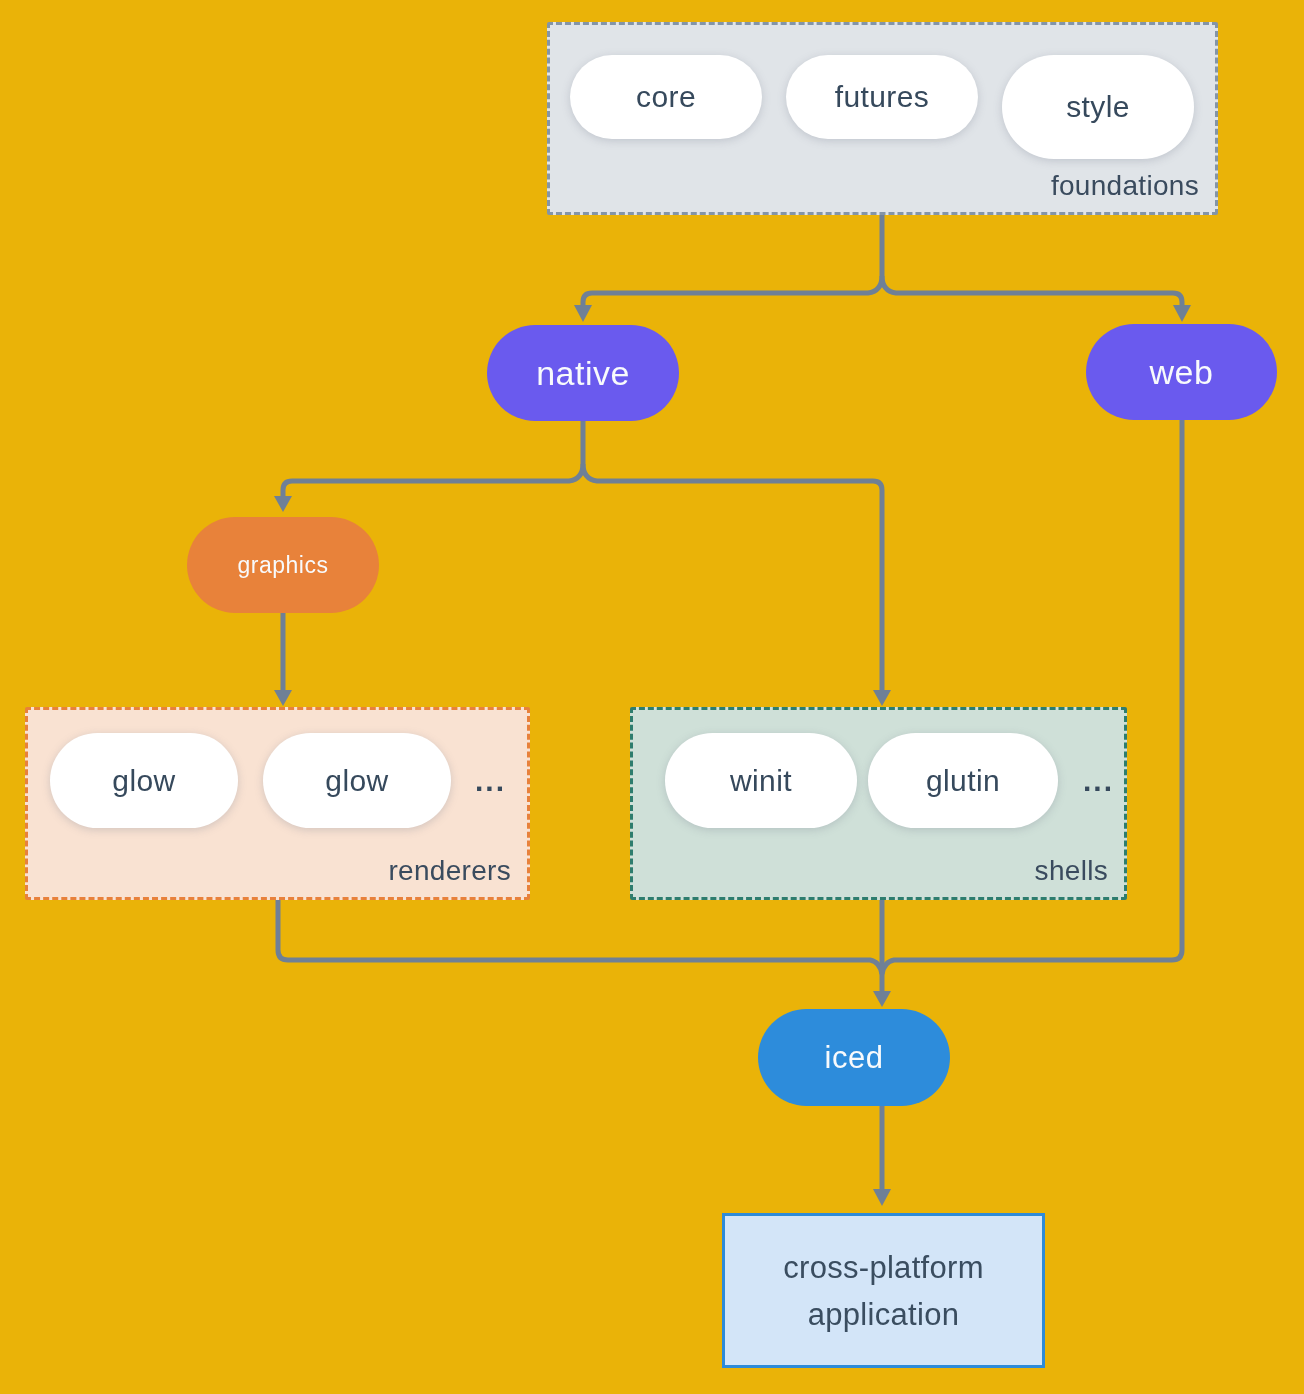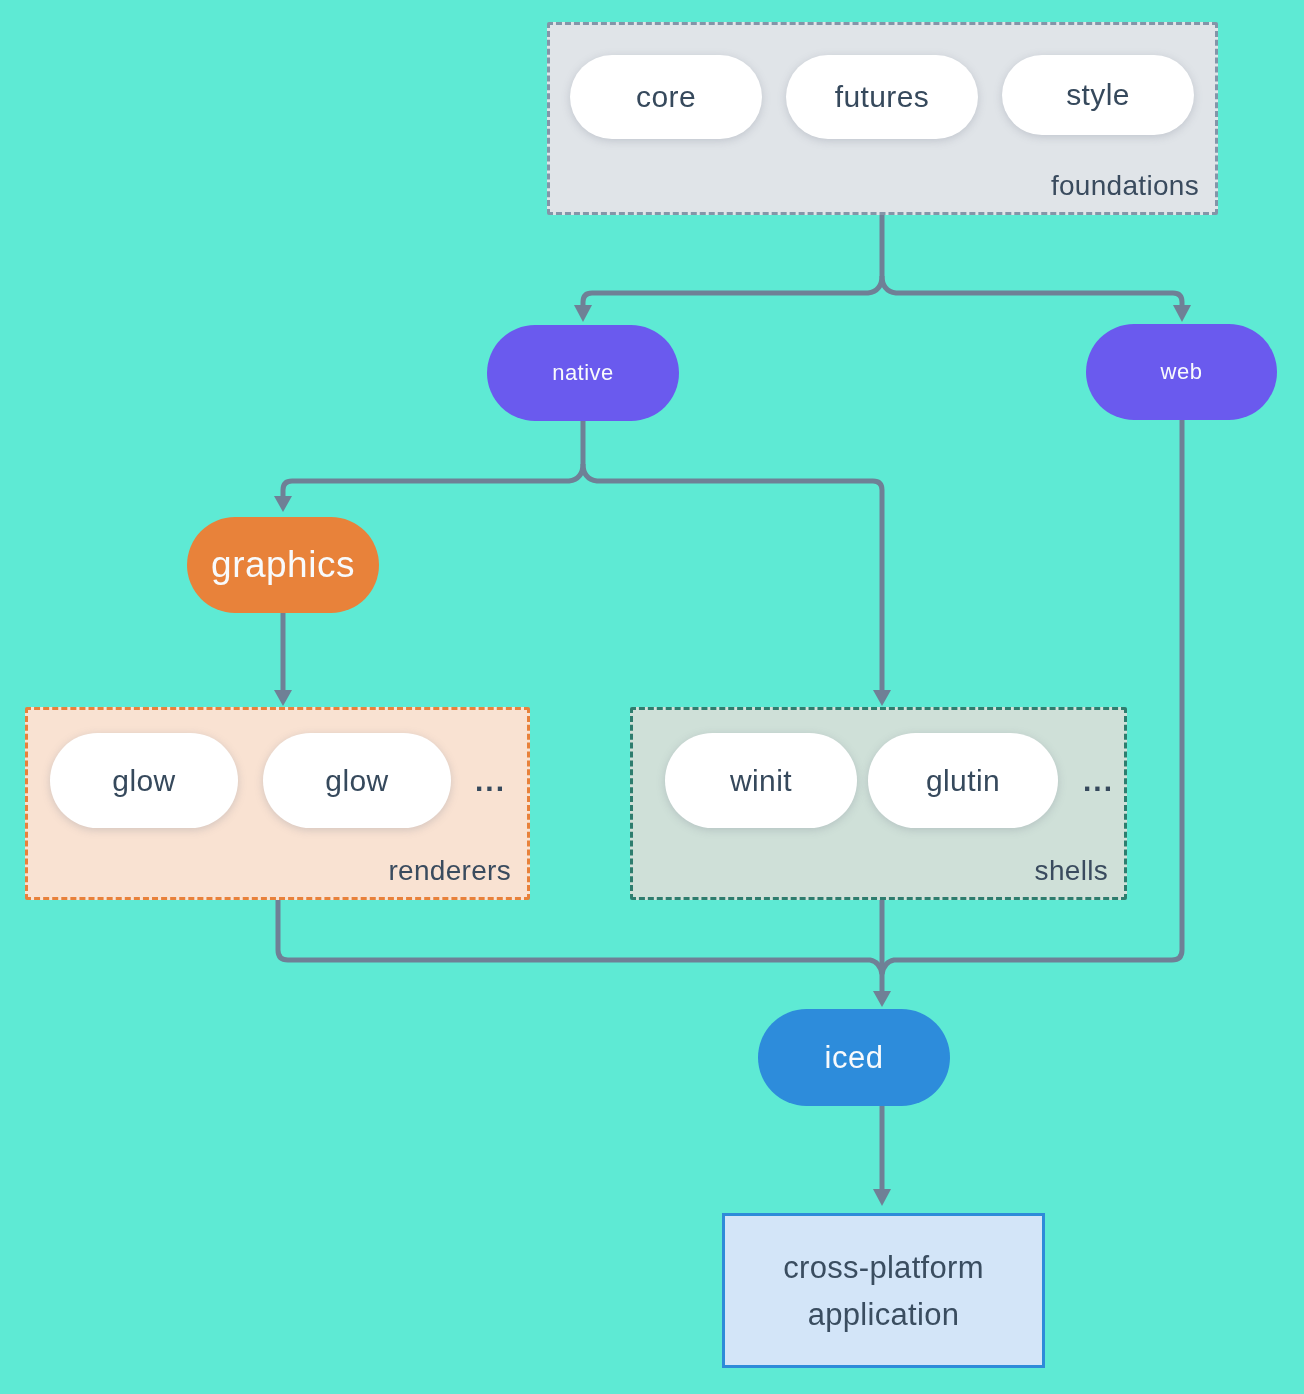--- a/index.html
+++ b/index.html
@@ -1,17 +1,17 @@
 <!DOCTYPE html>
 <html><head>
 <meta charset="utf-8">
 <style>
   html,body{margin:0;padding:0;background:#000;}
   #stage{
-    position:relative;width:1304px;height:1394px;background:#5eead4;overflow:hidden;
+    position:relative;width:1304px;height:1394px;background:#eab308;overflow:hidden;
     font-family:"Liberation Sans", sans-serif;
   }
   svg.connectors{position:absolute;left:0;top:0;width:1304px;height:1394px;}
   .edge{fill:none;stroke:#6F8096;stroke-width:5;}
   .arrowhead{fill:#6F8096;stroke:none;}
 
   .group{position:absolute;box-sizing:border-box;border-radius:2px;}
   .group-foundations{left:547px;top:22px;width:671px;height:193px;
     background:#E0E4E8;border:3px dashed #8495A8;}
   .group-renderers{left:25px;top:707px;width:505px;height:193px;
@@ -19,22 +19,22 @@
   .group-shells{left:630px;top:707px;width:497px;height:193px;
     background:#CFE0D8;border:3px dashed #2E7D6E;}
 
   .group-label{position:absolute;right:16px;bottom:10px;font-size:28px;color:#3A4B5E;
     letter-spacing:0.3px;}
 
   .pill{position:absolute;display:flex;align-items:center;justify-content:center;
     border-radius:60px;box-sizing:border-box;}
   .pill-white{background:#FFFFFF;color:#36495C;font-size:30px;letter-spacing:0.4px;
     box-shadow:0 2px 8px rgba(110,120,135,0.28);}
-  .pill-purple{background:#6A5AEE;color:#F8FAFC;font-size:22px;letter-spacing:0.5px;}
-  .pill-orange{background:#E8823A;color:#F8FAFC;font-size:37px;letter-spacing:0.5px;}
+  .pill-purple{background:#6A5AEE;color:#F8FAFC;font-size:34px;letter-spacing:0.5px;}
+  .pill-orange{background:#E8823A;color:#F8FAFC;font-size:23px;letter-spacing:0.5px;}
   .pill-blue{background:#2D8CDB;color:#F8FAFC;font-size:31px;letter-spacing:0.5px;}
 
   .dots{position:absolute;display:flex;align-items:center;color:#36495C;
     font-size:30px;font-weight:700;letter-spacing:2px;}
 
   .app-box{position:absolute;left:722px;top:1213px;width:323px;height:155px;
     box-sizing:border-box;background:#D3E5F8;border:3px solid #2E8BD9;
     display:flex;align-items:center;justify-content:center;text-align:center;
     color:#3A4D60;font-size:31px;line-height:47px;letter-spacing:0.3px;
     padding:0 44px;}
@@ -64,21 +64,21 @@
     <path class="edge" d="M882,900 L882,991"></path>
     <polygon class="arrowhead" points="873,991 891,991 882,1007"></polygon>
 
     <path class="edge" d="M882,1106 L882,1189"></path>
     <polygon class="arrowhead" points="873,1189 891,1189 882,1206"></polygon>
   </svg>
 
   <div class="group group-foundations">
     <div class="pill pill-white" style="left:20px;top:30px;width:192px;height:84px;">core</div>
     <div class="pill pill-white" style="left:236px;top:30px;width:192px;height:84px;">futures</div>
-    <div class="pill pill-white" style="left:452px;top:30px;width:192px;height:80px;">style</div>
+    <div class="pill pill-white" style="left:452px;top:30px;width:192px;height:104px;">style</div>
     <div class="group-label">foundations</div>
   </div>
 
   <div class="pill pill-purple" style="left:487px;top:325px;width:192px;height:96px;">native</div>
   <div class="pill pill-purple" style="left:1086px;top:324px;width:191px;height:96px;">web</div>
 
   <div class="pill pill-orange" style="left:187px;top:517px;width:192px;height:96px;">graphics</div>
 
   <div class="group group-renderers">
     <div class="pill pill-white" style="left:22px;top:23px;width:188px;height:95px;">glow</div>

